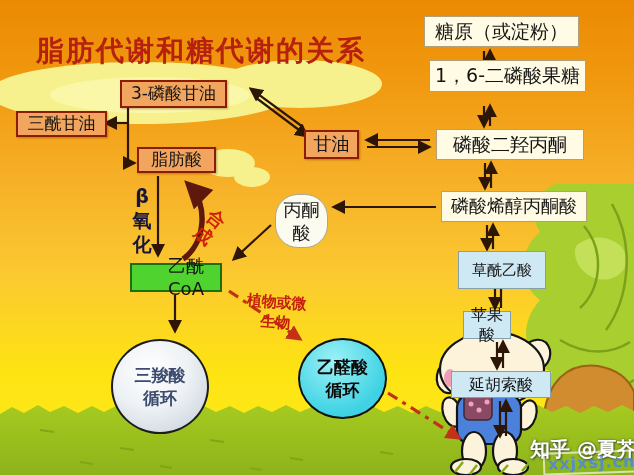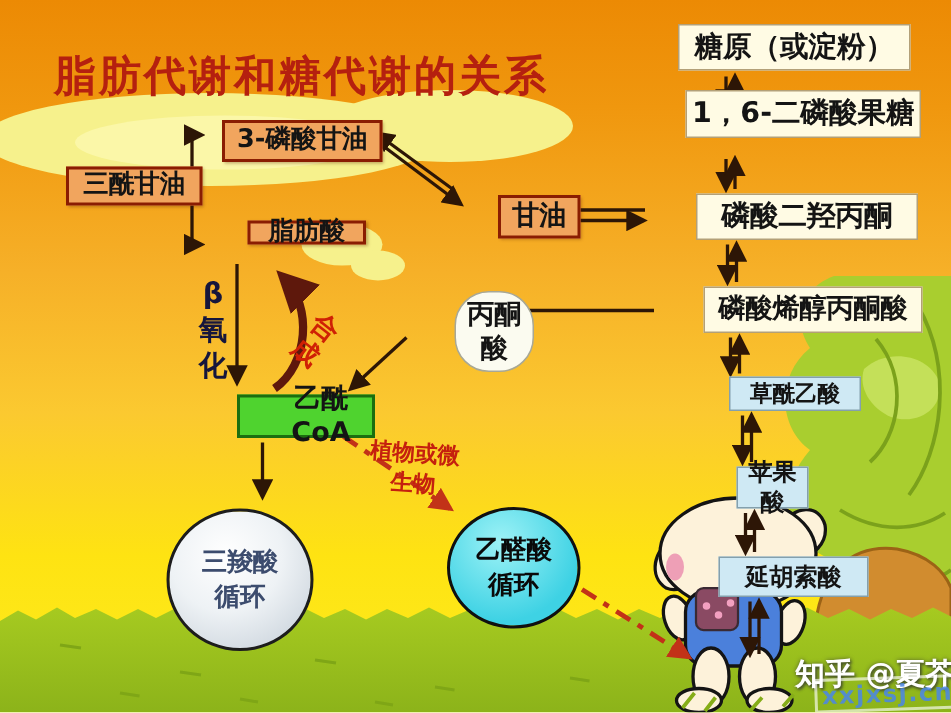--- a/index.html
+++ b/index.html
@@ -4,22 +4,22 @@
 <style>
   html,body{margin:0;padding:0;}
   #stage{
     position:relative;width:634px;height:475px;overflow:hidden;
     font-family:"DejaVu Sans","Liberation Sans",sans-serif;
     background:linear-gradient(180deg,#ec8a04 0%,#f0970e 15%,#f6b028 38%,#fbc930 58%,#fee312 78%,#fdec1f 100%);
   }
   #scene{position:absolute;left:0;top:0;}
   .box{
     position:absolute;display:flex;align-items:center;justify-content:center;
-    font-weight:bold;color:#141414;box-sizing:border-box;text-align:center;
-    white-space:pre-line;line-height:1.25;margin-left:28px;
+    font-weight:normal;color:#141414;box-sizing:border-box;text-align:center;
+    white-space:pre-line;line-height:1.25;
   }
   .box-orange{background:#f1a55e;border:2px solid #8a1d02;box-shadow:1px 1px 2px rgba(90,30,0,.35);}
   .box-cream{background:#fffbe4;border:1px solid #b3a078;}
   .box-blue{background:#cfe9f4;border:1px solid #84a0ad;}
   .box-green{background:#4fd32f;border:2px solid #1c6e10;padding-left:20px;}
   .box-white{background:#fbfbf0;border:1px solid #a8a896;}
   #title{
     position:absolute;left:36px;top:32px;font-size:28px;font-weight:900;
     color:#b5200f;letter-spacing:2px;white-space:nowrap;
   }
@@ -154,29 +154,29 @@
     <g stroke="#c23218" stroke-width="3.2" fill="none" stroke-dasharray="11 6 4 6">
       <line x1="229" y1="291" x2="300" y2="339" marker-end="url(#ahr)"></line>
       <line x1="388" y1="393" x2="459" y2="438" marker-end="url(#ahr)"></line>
     </g>
   </svg>
 
   <div id="title">脂肪代谢和糖代谢的关系</div>
 
   <div class="box box-orange" style="left:120px;top:80px;width:107px;height:28px;font-size:17px;">3-磷酸甘油</div>
   <div class="box box-orange" style="left:16px;top:111px;width:91px;height:26px;font-size:17px;">三酰甘油</div>
-  <div class="box box-orange" style="left:137px;top:147px;width:79px;height:16px;font-size:17px;text-align:right;">脂肪酸</div>
+  <div class="box box-orange" style="left:137px;top:147px;width:79px;height:26px;font-size:17px;text-align:right;">脂肪酸</div>
   <div class="box box-orange" style="left:304px;top:130px;width:55px;height:29px;font-size:18px;">甘油</div>
 
   <div class="box box-cream" style="left:424px;top:16px;width:155px;height:31px;font-size:19px;">糖原（或淀粉）</div>
   <div class="box box-cream" style="left:429px;top:60px;width:157px;height:32px;font-size:19px;">1，6-二磷酸果糖</div>
   <div class="box box-cream" style="left:436px;top:129px;width:148px;height:31px;font-size:19px;">磷酸二羟丙酮</div>
   <div class="box box-cream" style="left:441px;top:191px;width:146px;height:31px;font-size:18px;">磷酸烯醇丙酮酸</div>
 
-  <div class="box box-blue" style="left:458px;top:251px;width:88px;height:23px;font-size:15px;">草酰乙酸</div>
+  <div class="box box-blue" style="left:458px;top:251px;width:88px;height:38px;font-size:15px;">草酰乙酸</div>
   <div class="box box-blue" style="left:463px;top:311px;width:48px;height:28px;font-size:16px;">苹果酸</div>
   <div class="box box-blue" style="left:451px;top:371px;width:100px;height:27px;font-size:16px;">延胡索酸</div>
 
   <div class="box box-white" style="left:275px;top:194px;width:53px;height:54px;font-size:18px;line-height:23px;border-radius:23px;">丙酮
 酸</div>
   <div class="box box-green" style="left:130px;top:263px;width:92px;height:29px;font-size:18px;">乙酰 CoA</div>
 
   <div class="lbl" id="beta-label">β
 氧
 化</div>

